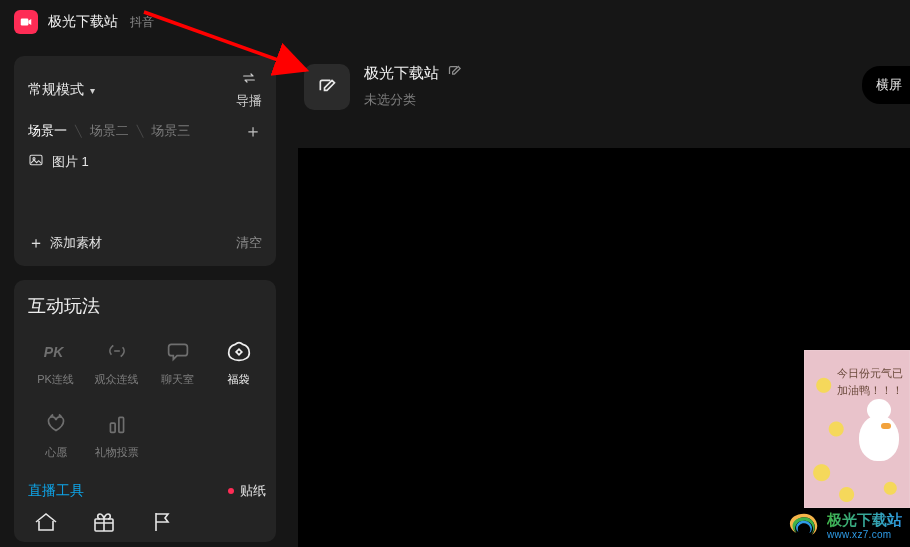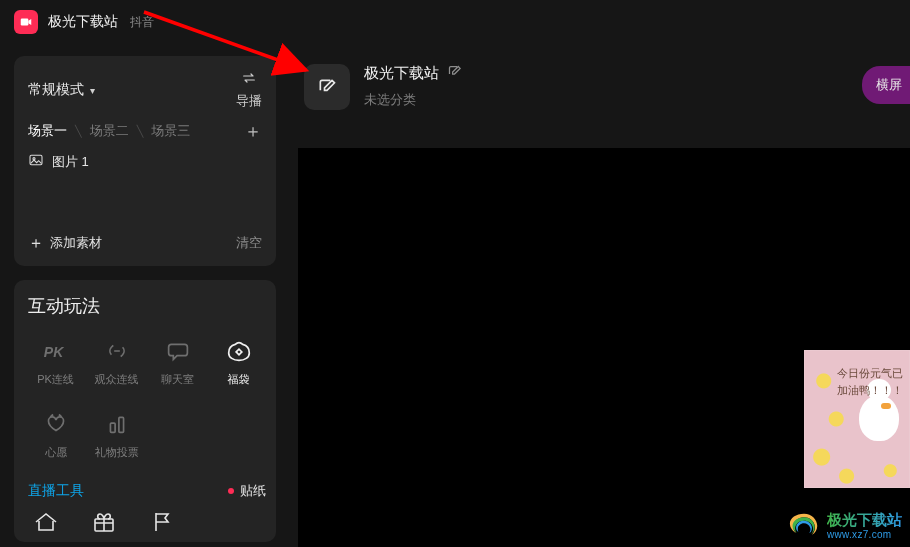--- a/index.html
+++ b/index.html
@@ -91,35 +91,35 @@
 }
 .cover-box svg { width:20px; height:20px; stroke:#e8e8e8; fill:none; stroke-width:2;}
 .title-block { display:flex; flex-direction:column; gap:8px;}
 .title-line { display:flex; align-items:center; gap:8px;}
 .room-title { font-size:15px; color:#f2f2f2;}
 .edit-icon svg { width:15px; height:15px; stroke:#8e8e8e; fill:none; stroke-width:2;}
 .category { font-size:13px; color:#7d7d7d; cursor:pointer;}
 
 .orient-btn {
   position:absolute; right:0; top:22px;
-  background:#701a75; color:#e8e8e8;
+  background:#000000; color:#e8e8e8;
   font-size:13px; padding:10px 8px 10px 14px;
   border-radius:18px 0 0 18px;
   cursor:pointer;
 }
 
 .preview {
   position:absolute; left:8px; right:0; top:104px; bottom:0;
   background:#000;
 }
 
 
 .sticker-img {
   position:absolute; right:0; top:306px;
-  width:106px; height:138px;
+  width:106px; height:158px;
   background:#e9c3cb;
   border:1px solid rgba(255,255,255,.1);
   overflow:hidden;
 }
 .sticker-img::before{
   content:""; position:absolute; inset:0;
   background:
     radial-gradient(circle at 18% 22%, #f5d85b 0 7px, transparent 8px),
     radial-gradient(circle at 30% 50%, #f5d85b 0 7px, transparent 8px),
     radial-gradient(circle at 16% 78%, #f5d85b 0 8px, transparent 9px),

